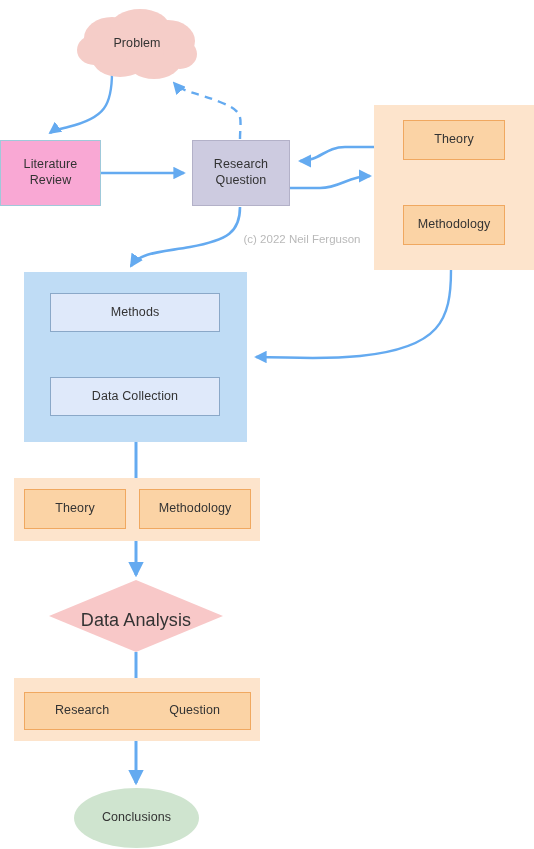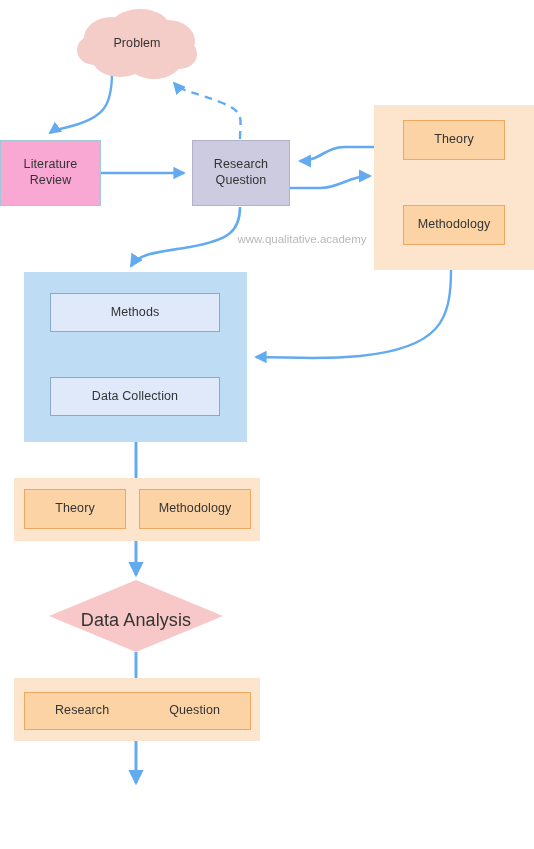--- a/index.html
+++ b/index.html
@@ -241,21 +241,21 @@
   </div>
 
   <div class="node" id="research-question">
     <span>
       <span>Research</span><br>
       <span>Question</span>
     </span>
   </div>
 
   <div id="watermark">
-    <div>www.qualitative.academy</div>
+    <div>(c) 2022 Neil Ferguson</div>
   </div>
 
   <div class="node" id="methods-group"></div>
   <div class="node" id="methods-box">
     <span>Methods</span>
   </div>
   <div class="node" id="data-collection-box">
     <span>Data Collection</span>
   </div>
 
@@ -271,14 +271,17 @@
     <div class="dia-shape"></div>
     <span class="dia-label">Data Analysis</span>
   </div>
 
   <div class="node" id="research-questions-band"></div>
   <div class="node" id="research-questions-box">
     <span>Research</span>
     <span>Question</span>
   </div>
 
+  <div class="node" id="conclusions">
+    <span>Conclusions</span>
+  </div>
 
 </div>
 
 </body></html>

